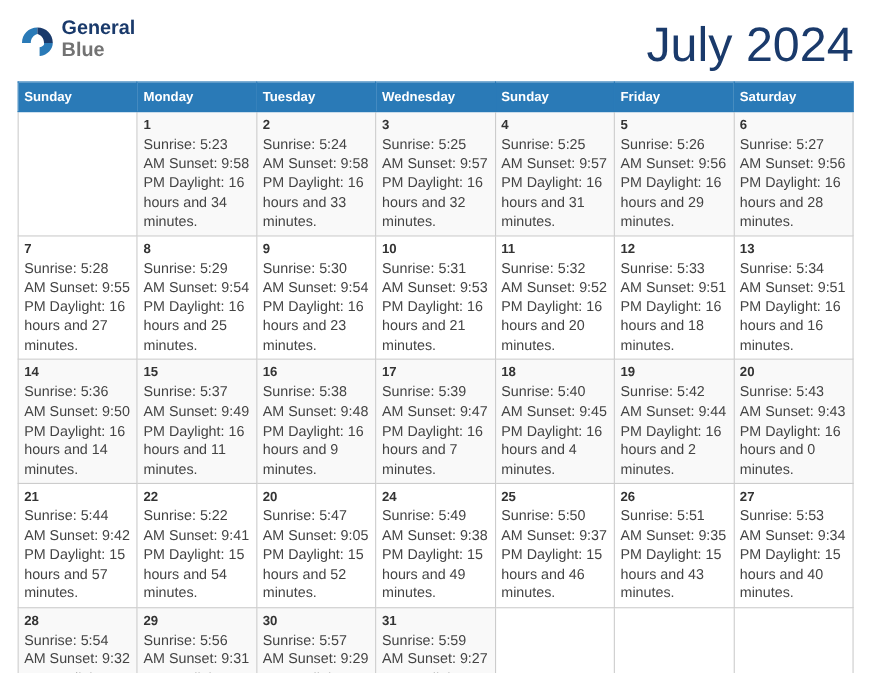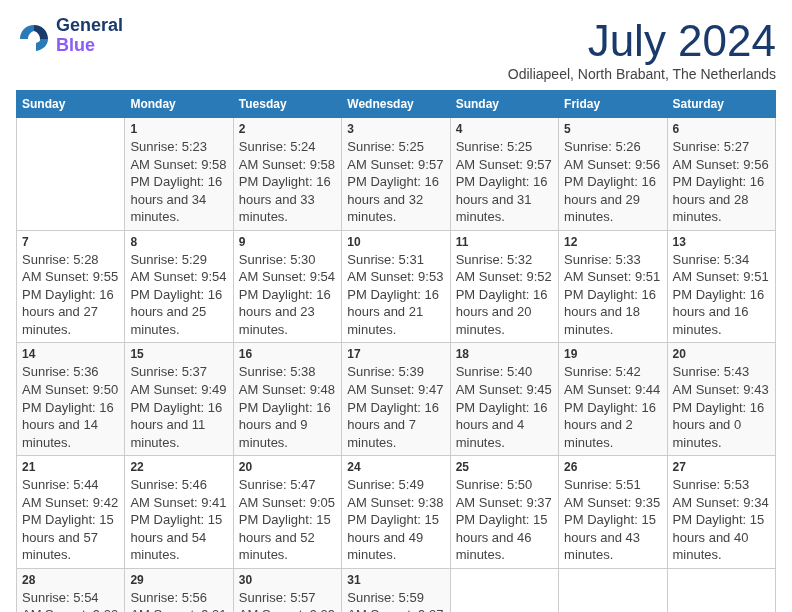--- a/index.html
+++ b/index.html
@@ -20,21 +20,21 @@
       display: flex;
       align-items: center;
       gap: 4px;
     }
     .logo-text {
       font-size: 18px;
       font-weight: bold;
       color: #1a3a6b;
       line-height: 1.1;
     }
-    .logo-blue { color: #8b5cf6; }
+    .logo-blue { color: #737373; }
     .logo-icon {
       width: 36px;
       height: 30px;
     }
     .title-area { text-align: right; }
     .month-title {
       font-size: 44px;
       color: #1a3a6b;
       font-weight: 300;
     }
@@ -89,21 +89,20 @@
       <path d="M18 4 C26 4 32 10 32 18 L24 18 C24 14 21.5 11 18 10 Z" fill="#1a3a6b"></path>
       <path d="M32 18 C32 24 27 29 20 30 L20 22 C23 21 24.5 20 24 18 Z" fill="#2a7ab7"></path>
     </svg>
     <div>
       <div class="logo-text">General</div>
       <div class="logo-text logo-blue">Blue</div>
     </div>
   </div>
   <div class="title-area">
     <div class="month-title">July 2024</div>
-    <div class="subtitle">Odiliapeel, North Brabant, The Netherlands</div>
   </div>
 </div>
 
 <table>
   <thead>
     <tr>
     <th>Sunday</th>
         <th>Monday</th>
         <th>Tuesday</th>
         <th>Wednesday</th>
@@ -263,21 +262,21 @@
       <tr>
         <td>
           <span class="day-num">21</span>
           <div class="day-info">Sunrise: 5:44 AM
 Sunset: 9:42 PM
 Daylight: 15 hours
 and 57 minutes.</div>
         </td>
         <td>
           <span class="day-num">22</span>
-          <div class="day-info">Sunrise: 5:46 AM
+          <div class="day-info">Sunrise: 5:22 AM
 Sunset: 9:41 PM
 Daylight: 15 hours
 and 54 minutes.</div>
         </td>
         <td>
           <span class="day-num">20</span>
           <div class="day-info">Sunrise: 5:47 AM
 Sunset: 9:05 PM
 Daylight: 15 hours
 and 52 minutes.</div>

